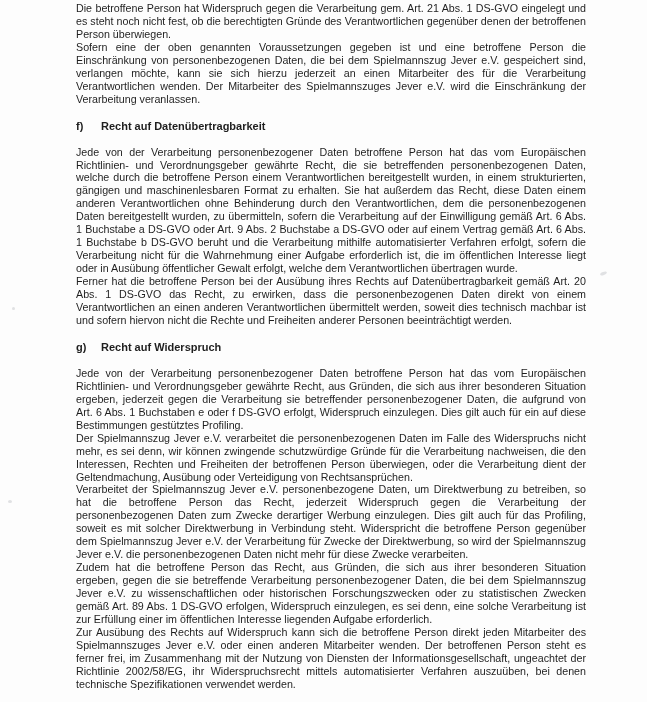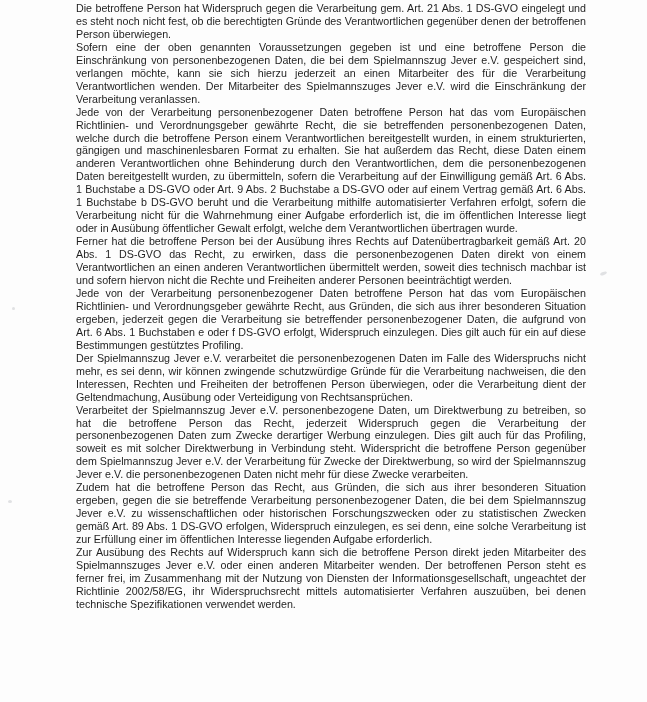--- a/index.html
+++ b/index.html
@@ -52,26 +52,32 @@
 </head>
 <body>
 
 <div class="page">
 
   <div class="text-block">
     <p>Die betroffene Person hat Widerspruch gegen die Verarbeitung gem. Art. 21 Abs. 1 DS-GVO eingelegt und es steht noch nicht fest, ob die berechtigten Gründe des Verantwortlichen gegenüber denen der betroffenen Person überwiegen.</p>
     <p>Sofern eine der oben genannten Voraussetzungen gegeben ist und eine betroffene Person die Einschränkung von personenbezogenen Daten, die bei dem Spielmannszug Jever e.V. gespeichert sind, verlangen möchte, kann sie sich hierzu jederzeit an einen Mitarbeiter des für die Verarbeitung Verantwortlichen wenden. Der Mitarbeiter des Spielmannszuges Jever e.V. wird die Einschränkung der Verarbeitung veranlassen.</p>
   </div>
 
+  <div class="sec-heading">
+    <span class="sec-label">f)</span><span class="sec-title">Recht auf Datenübertragbarkeit</span>
+  </div>
 
   <div class="text-block">
     <p>Jede von der Verarbeitung personenbezogener Daten betroffene Person hat das vom Europäischen Richtlinien- und Verordnungsgeber gewährte Recht, die sie betreffenden personenbezogenen Daten, welche durch die betroffene Person einem Verantwortlichen bereitgestellt wurden, in einem strukturierten, gängigen und maschinenlesbaren Format zu erhalten. Sie hat außerdem das Recht, diese Daten einem anderen Verantwortlichen ohne Behinderung durch den Verantwortlichen, dem die personenbezogenen Daten bereitgestellt wurden, zu übermitteln, sofern die Verarbeitung auf der Einwilligung gemäß Art. 6 Abs. 1 Buchstabe a DS-GVO oder Art. 9 Abs. 2 Buchstabe a DS-GVO oder auf einem Vertrag gemäß Art. 6 Abs. 1 Buchstabe b DS-GVO beruht und die Verarbeitung mithilfe automatisierter Verfahren erfolgt, sofern die Verarbeitung nicht für die Wahrnehmung einer Aufgabe erforderlich ist, die im öffentlichen Interesse liegt oder in Ausübung öffentlicher Gewalt erfolgt, welche dem Verantwortlichen übertragen wurde.</p>
     <p>Ferner hat die betroffene Person bei der Ausübung ihres Rechts auf Datenübertragbarkeit gemäß Art. 20 Abs. 1 DS-GVO das Recht, zu erwirken, dass die personenbezogenen Daten direkt von einem Verantwortlichen an einen anderen Verantwortlichen übermittelt werden, soweit dies technisch machbar ist und sofern hiervon nicht die Rechte und Freiheiten anderer Personen beeinträchtigt werden.</p>
   </div>
 
+  <div class="sec-heading">
+    <span class="sec-label">g)</span><span class="sec-title">Recht auf Widerspruch</span>
+  </div>
 
   <div class="text-block">
     <p>Jede von der Verarbeitung personenbezogener Daten betroffene Person hat das vom Europäischen Richtlinien- und Verordnungsgeber gewährte Recht, aus Gründen, die sich aus ihrer besonderen Situation ergeben, jederzeit gegen die Verarbeitung sie betreffender personenbezogener Daten, die aufgrund von Art. 6 Abs. 1 Buchstaben e oder f DS-GVO erfolgt, Widerspruch einzulegen. Dies gilt auch für ein auf diese Bestimmungen gestütztes Profiling.</p>
     <p>Der Spielmannszug Jever e.V. verarbeitet die personenbezogenen Daten im Falle des Widerspruchs nicht mehr, es sei denn, wir können zwingende schutzwürdige Gründe für die Verarbeitung nachweisen, die den Interessen, Rechten und Freiheiten der betroffenen Person überwiegen, oder die Verarbeitung dient der Geltendmachung, Ausübung oder Verteidigung von Rechtsansprüchen.</p>
     <p>Verarbeitet der Spielmannszug Jever e.V. personenbezogene Daten, um Direktwerbung zu betreiben, so hat die betroffene Person das Recht, jederzeit Widerspruch gegen die Verarbeitung der personenbezogenen Daten zum Zwecke derartiger Werbung einzulegen. Dies gilt auch für das Profiling, soweit es mit solcher Direktwerbung in Verbindung steht. Widerspricht die betroffene Person gegenüber dem Spielmannszug Jever e.V. der Verarbeitung für Zwecke der Direktwerbung, so wird der Spielmannszug Jever e.V. die personenbezogenen Daten nicht mehr für diese Zwecke verarbeiten.</p>
     <p>Zudem hat die betroffene Person das Recht, aus Gründen, die sich aus ihrer besonderen Situation ergeben, gegen die sie betreffende Verarbeitung personenbezogener Daten, die bei dem Spielmannszug Jever e.V. zu wissenschaftlichen oder historischen Forschungszwecken oder zu statistischen Zwecken gemäß Art. 89 Abs. 1 DS-GVO erfolgen, Widerspruch einzulegen, es sei denn, eine solche Verarbeitung ist zur Erfüllung einer im öffentlichen Interesse liegenden Aufgabe erforderlich.</p>
     <p>Zur Ausübung des Rechts auf Widerspruch kann sich die betroffene Person direkt jeden Mitarbeiter des Spielmannszuges Jever e.V. oder einen anderen Mitarbeiter wenden. Der betroffenen Person steht es ferner frei, im Zusammenhang mit der Nutzung von Diensten der Informationsgesellschaft, ungeachtet der Richtlinie 2002/58/EG, ihr Widerspruchsrecht mittels automatisierter Verfahren auszuüben, bei denen technische Spezifikationen verwendet werden.</p>
   </div>
 
   <div class="speck speck-1"></div>

